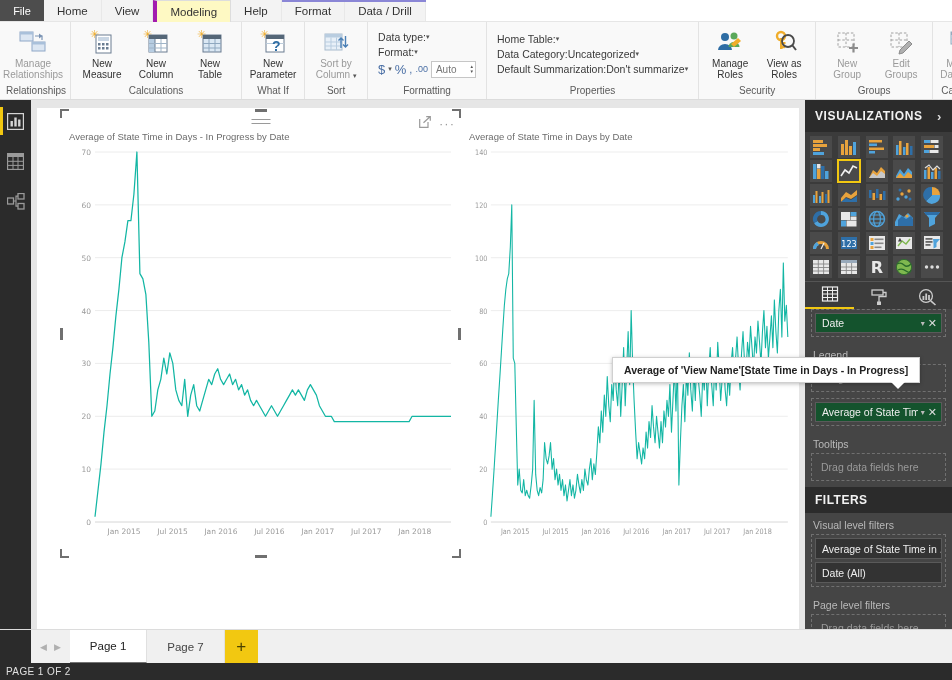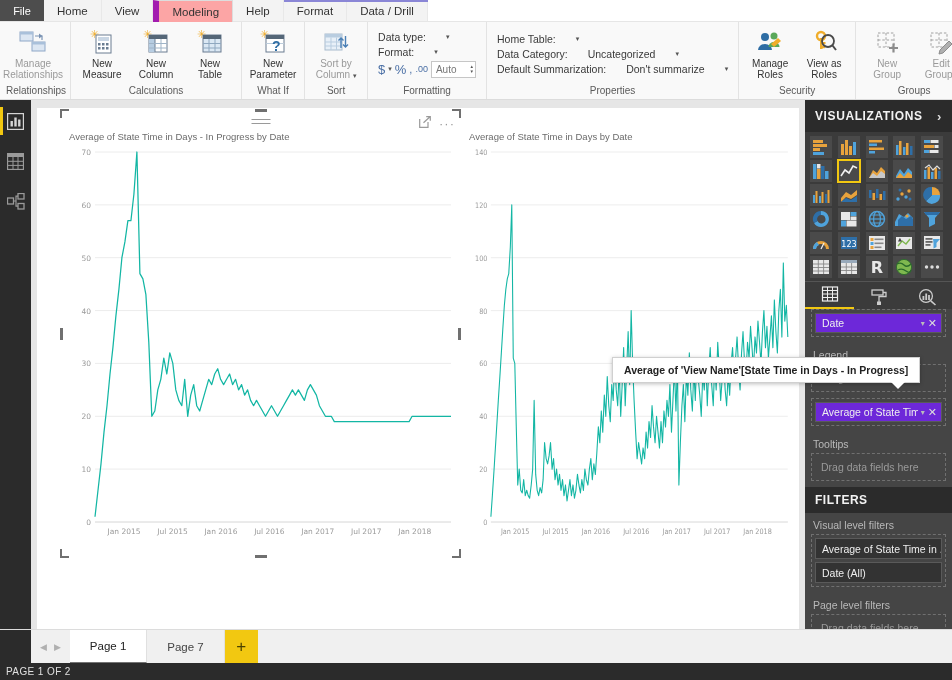--- a/index.html
+++ b/index.html
@@ -20,22 +20,22 @@
   }
   .tab-file {
     width: 44px; background: #4d4d4d; color: #fff; display: flex;
     align-items: center; justify-content: center; font-size: 11px;
   }
   .tab {
     padding: 0 13px; display: flex; align-items: center; font-size: 11.5px;
     color: #333; background: #f3f3f3; border-right: 1px solid #e8e8e8;
     cursor: default;
   }
-  .tab.active { background: #fca5a5; border-top: 1px solid #ddd;
-    border-left: 6px solid #a21caf; border-right: 1px solid #ddd; margin-bottom: -1px;}
+  .tab.active { background: #fef9c3; border-top: 1px solid #ddd;
+    border-left: 4px solid #a21caf; border-right: 1px solid #ddd; margin-bottom: -1px;}
   .ctx-group { display: flex; align-items: stretch; position: relative; }
   .ctx-header {
     position: absolute; top: 0; left: 0; right: 0; height: 2px; background: #8a86d6;
   }
   .tab.ctx { background: #f3f3f3; }
 
   
   .ribbon {
     height: 78px; background: #f9f9f9; border-bottom: 1px solid #dcdcdc;
     display: flex; align-items: stretch; flex: none; padding-left: 2px;
@@ -56,21 +56,21 @@
   .btn-big .lbl {
     font-size: 10px; line-height: 11px; text-align: center; color: #333;
     margin-top: 1px; word-break: keep-all;
   }
   .btn-big.dim .lbl { color: #9a9a9a; }
   .caret { font-size: 7px; color: #555; }
 
   .prop-lines { display: flex; flex-direction: column; justify-content: center;
     height: 58px; gap: 3px; padding: 0 6px; }
   .prop-line { font-size: 10.5px; color: #3a3a3a; display: flex;
-    align-items: center; gap: 20px; white-space: nowrap; }
+    align-items: center; gap: 0; white-space: nowrap; }
   .fmt-row { display: flex; align-items: center; gap: 3px; }
   .fmt-btn { font-size: 13px; color: #4a6fa5; cursor: default; }
   .auto-box {
     border: 1px solid #c6c6c6; background: #fff; font-size: 10px; color: #777;
     padding: 1px 2px 1px 4px; display: flex; align-items: center; gap: 14px;
     height: 17px;
   }
   .spin { display: flex; flex-direction: column; font-size: 5px; line-height: 5px; color: #555;}
 
   
@@ -147,21 +147,21 @@
   }
   .viz-tab { flex: 1; display: flex; flex-direction: column; align-items: center;
     padding-bottom: 3px; cursor: default; }
   .viz-tab.active { border-bottom: 2px solid #f2c811; }
   .fields { flex: 1; overflow: hidden; background: #454545; }
   .field-label { font-size: 10.5px; color: #b9b9b9; padding: 6px 8px 3px 8px; }
   .well {
     margin: 0 6px 6px 6px; border: 1px dashed #707070; padding: 3px;
   }
   .chip {
-    background: #6d28d9; border: 1px solid #5a5a5a; height: 20px; display: flex;
+    background: #14532d; border: 1px solid #5a5a5a; height: 20px; display: flex;
     align-items: center; padding: 0 4px 0 6px; font-size: 10.5px; color: #eee;
     gap: 3px; cursor: default;
   }
   .chip .nm { flex: 1; overflow: hidden; white-space: nowrap; }
   .chip .x { font-size: 11px; color: #ddd; cursor: default; }
   .chip .dd { font-size: 8px; color: #bbb; }
   .placeholder {
     height: 20px; display: flex; align-items: center; padding: 0 6px;
     font-size: 10.5px; color: #9a9a9a;
   }

